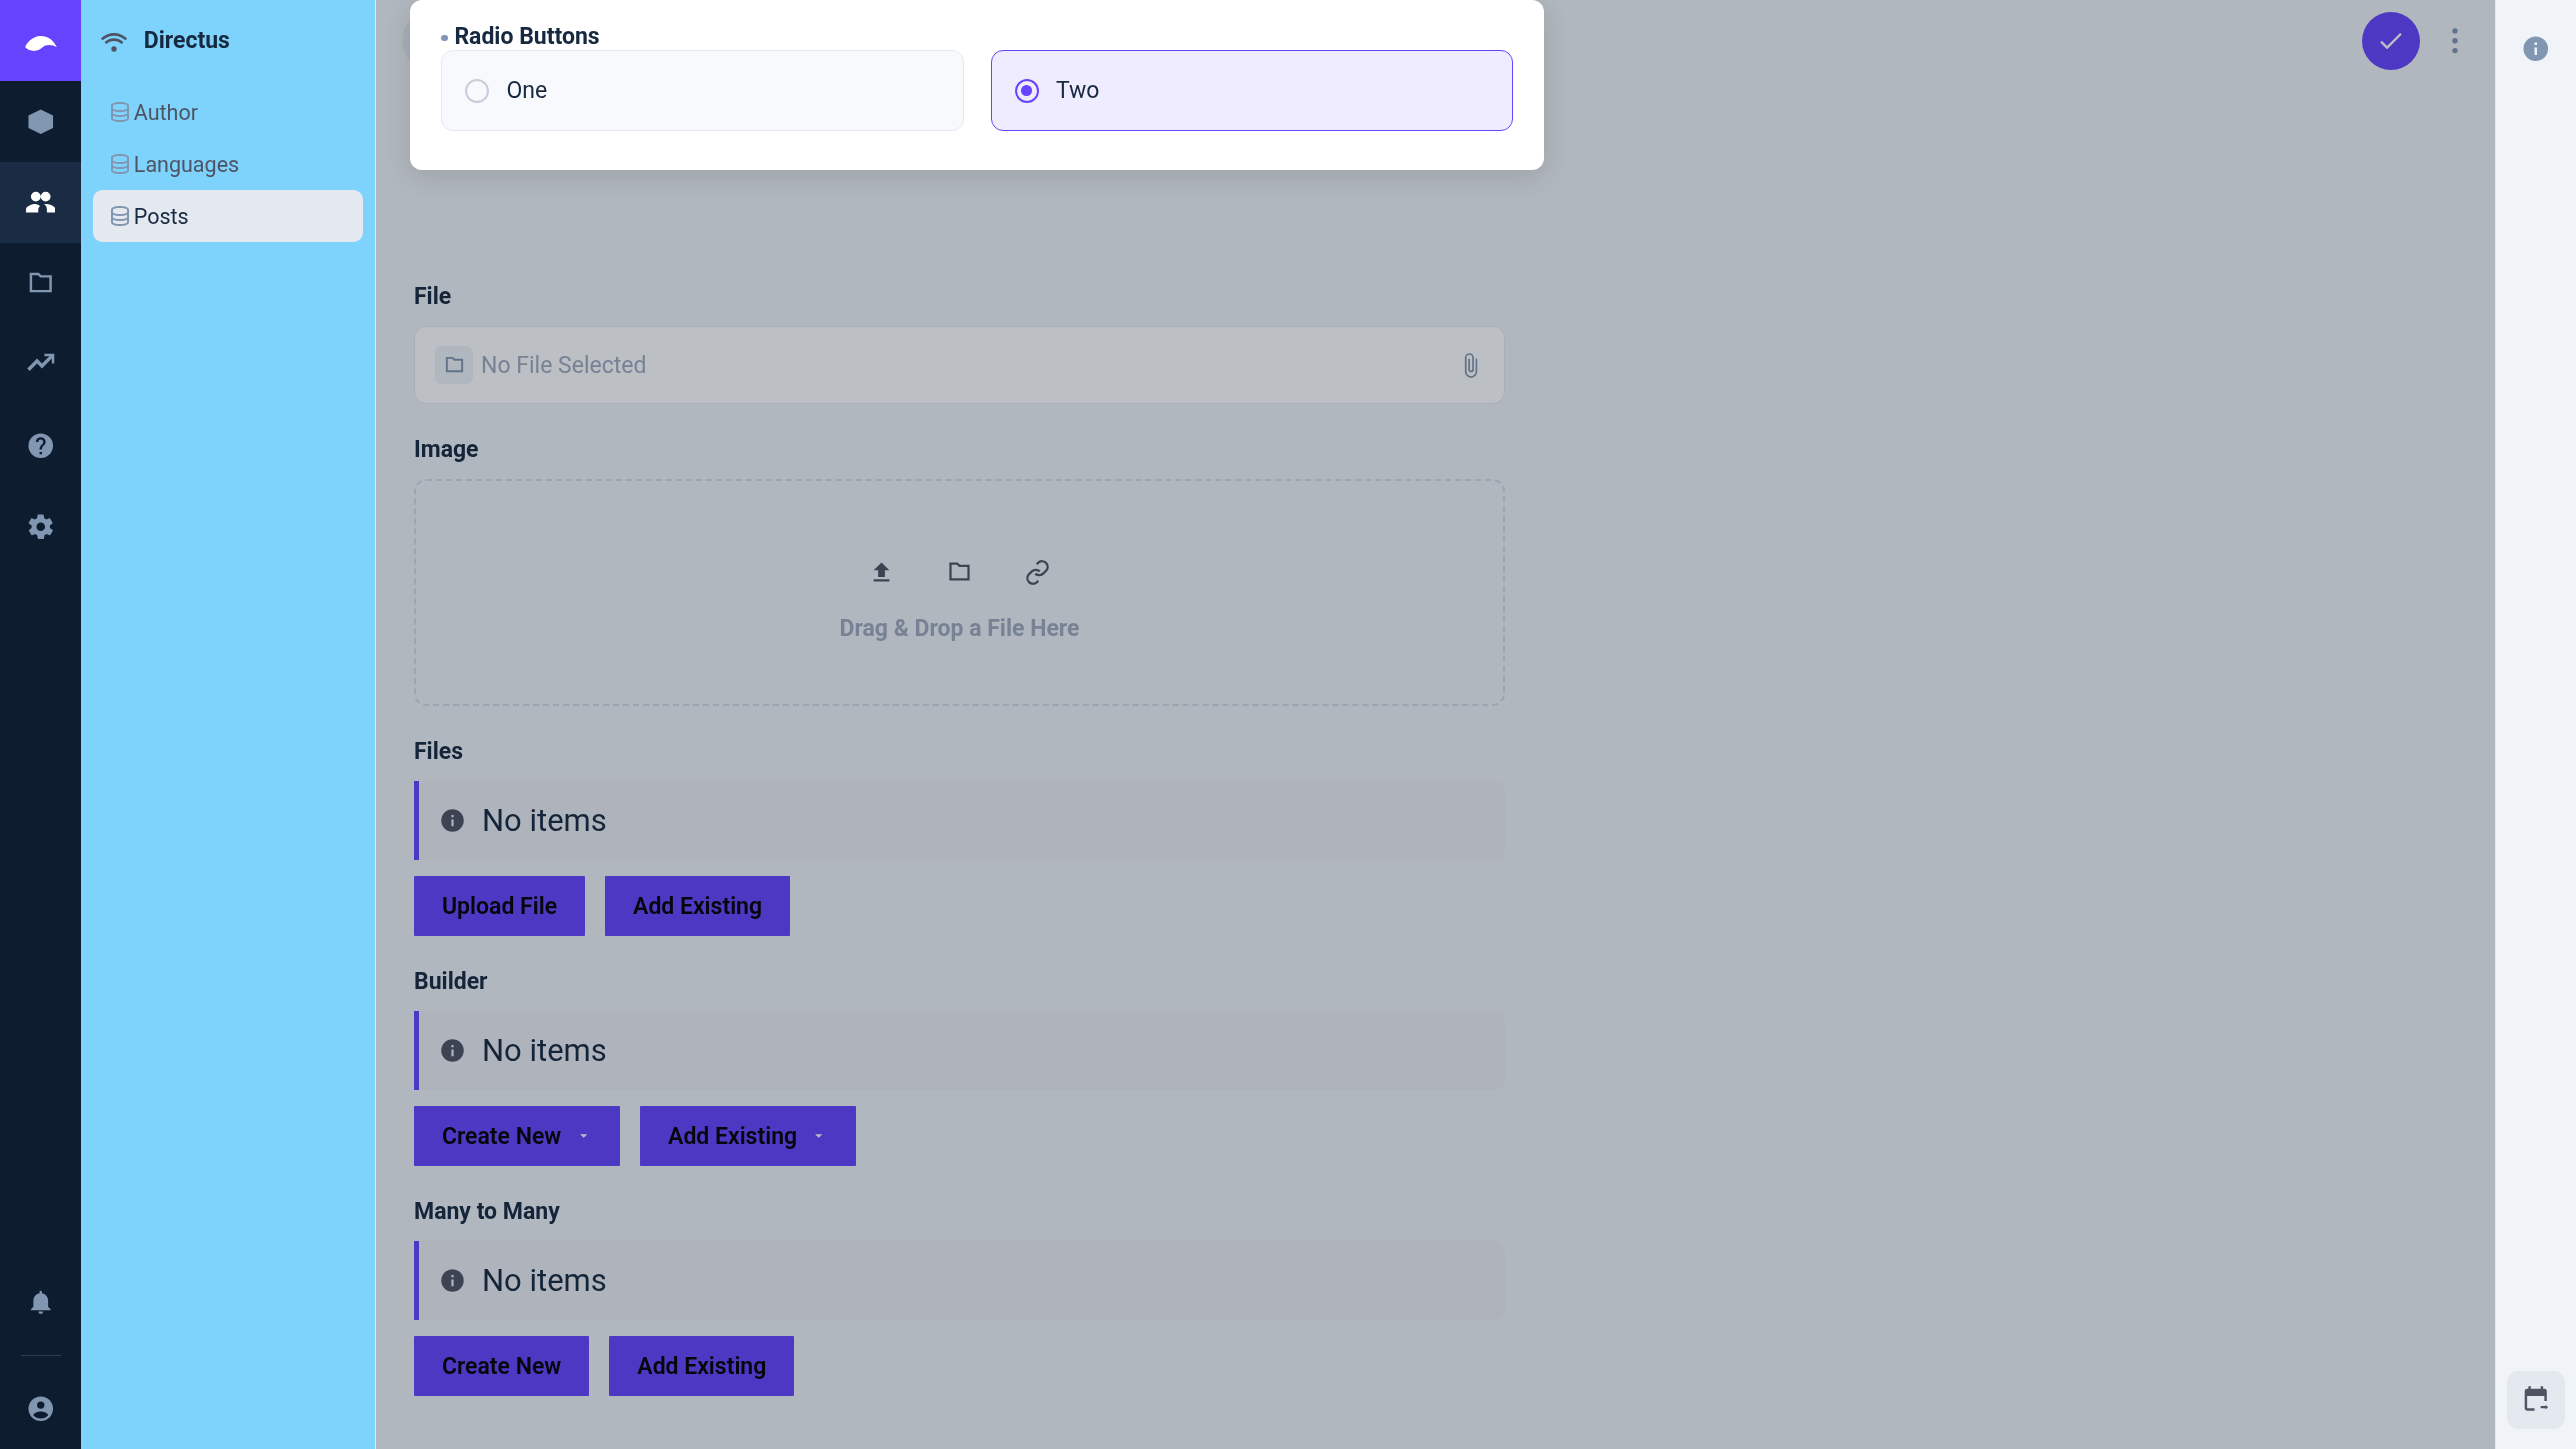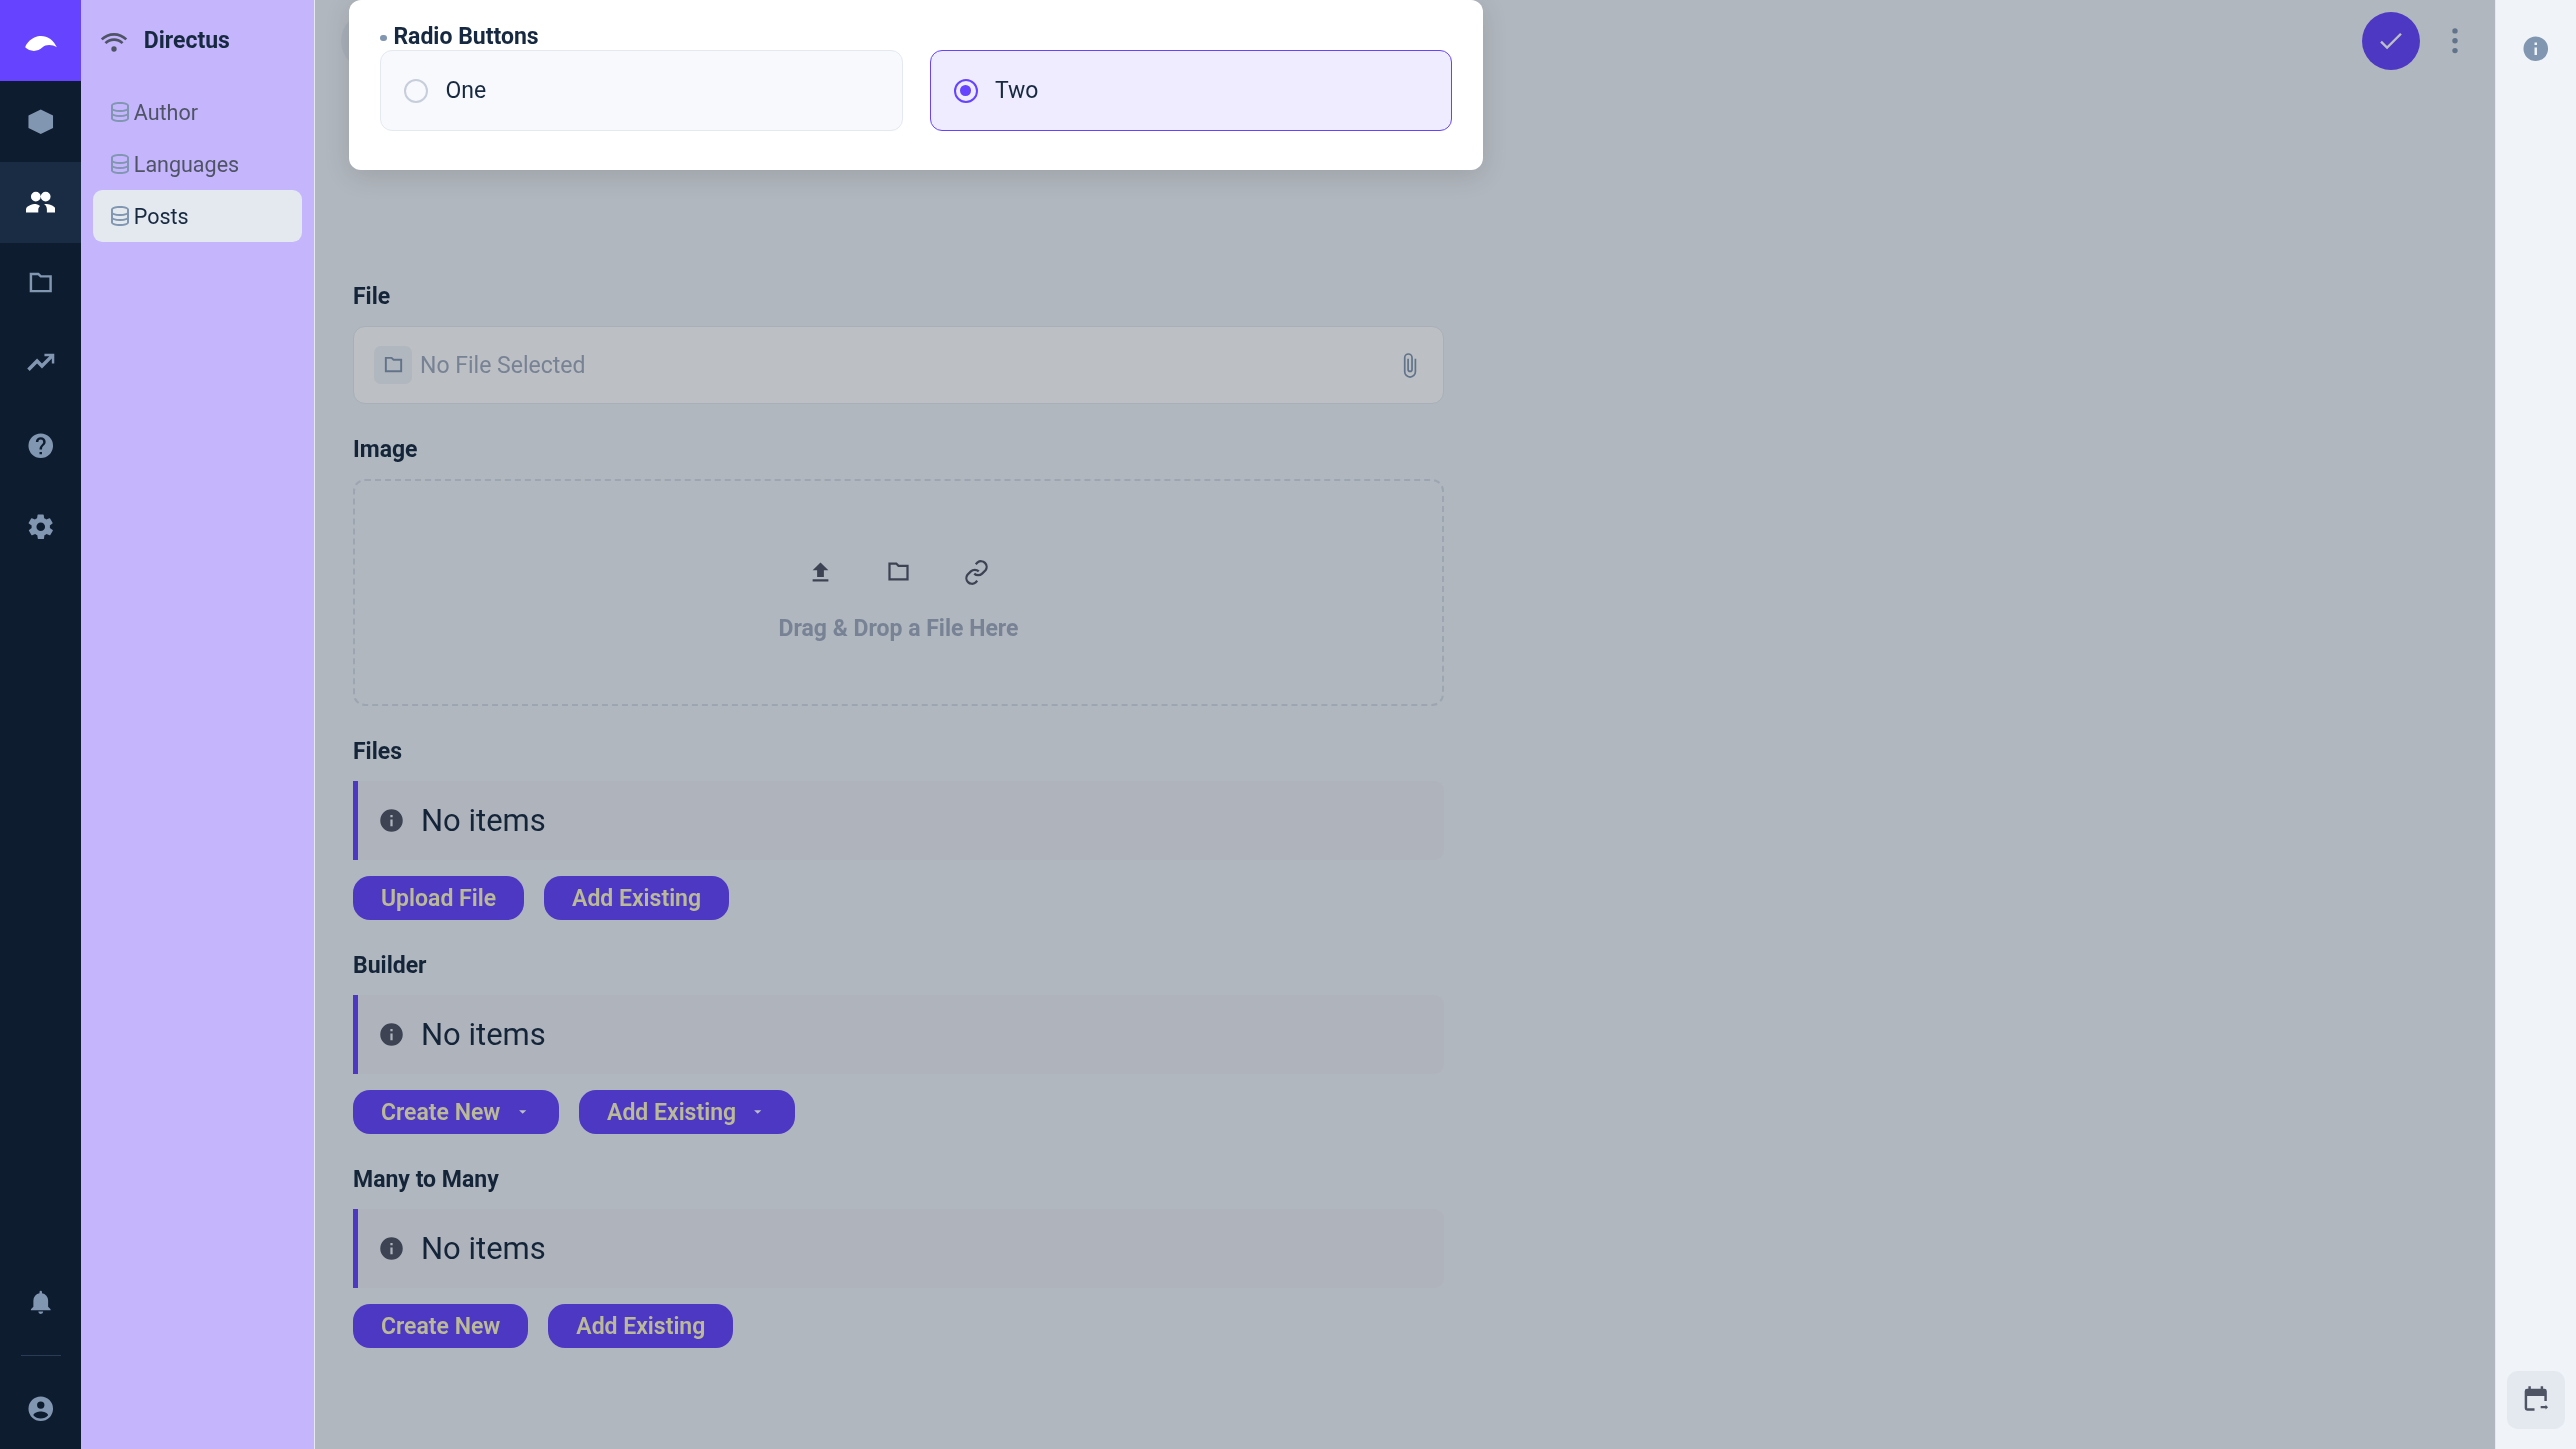--- a/index.html
+++ b/index.html
@@ -10,21 +10,21 @@
   .rail{width:81px;background:#0e1c2f;display:flex;flex-direction:column;align-items:center;padding-top:0}
   .rail-logo{width:81px;height:81px;background:#6644ff;display:flex;align-items:center;justify-content:center}
   .rail-logo svg{width:38px;height:38px;fill:#fff}
   .rail-item{width:81px;height:81px;display:flex;align-items:center;justify-content:center;color:#8196b0;cursor:pointer}
   .rail-item.active{background:#1a2b44;color:#fff}
   .rail-item svg{width:29.5px;height:29.5px;fill:currentColor}
   .rail-spacer{flex:1}
   .rail-divider{width:40px;height:1.3px;background:#2a3b54;margin:12px 0}
 
   
-  .collections{width:234px;background:#c4b5fd;border-right:0.7px solid #e4e9f0;display:flex;flex-direction:column}
+  .collections{width:295px;background:#7dd3fc;border-right:0.7px solid #e4e9f0;display:flex;flex-direction:column}
   .coll-header{height:81px;display:flex;align-items:center;gap:13.4px;padding:0 17.4px;color:#172940;font-weight:700;font-size:23px}
   .coll-header svg{width:32px;height:32px;fill:#4f5464}
   .coll-list{padding:5.4px 12px}
   .coll-item{height:52px;border-radius:9.4px;display:flex;align-items:center;gap:2px;padding:0 14.8px;color:#4f5464;font-size:21.5px;cursor:pointer}
   .coll-item.active{background:#e4e9f0;color:#172940}
   .coll-item svg{width:24px;height:24px;fill:#8196b0}
 
   
   .main{flex:1;display:flex;flex-direction:column;position:relative}
   .topbar{height:81px;display:flex;align-items:center;padding:0 25.5px;gap:20px}
@@ -74,21 +74,21 @@
   .dz-icon svg{width:27px;height:27px;fill:#4f5464}
   .dz-text{font-size:23px;font-weight:700;color:#a0acc0}
 
   
   .no-items{height:79px;border-left:5.4px solid #6644ff;background:#eef0f6;border-radius:0 9.4px 9.4px 0;display:flex;align-items:center;gap:16px;padding:0 20px}
   .no-items svg{width:27px;height:27px;fill:#4f5464}
   .no-items span{font-size:31px;color:#172940}
 
   
   .btn-row{display:flex;gap:20px;margin-top:16px}
-  .btn{height:44px;padding:0 28px;border-radius:17px;background:#6644ff;color:#fef9c3;font-size:23px;font-weight:600;display:flex;align-items:center;gap:13.4px;border:none;cursor:pointer}
+  .btn{height:60px;padding:0 28px;border-radius:1px;background:#6644ff;color:#000000;font-size:23px;font-weight:600;display:flex;align-items:center;gap:13.4px;border:none;cursor:pointer}
   .btn .chev{width:17.4px;height:17.4px;fill:#fff}
 
   
   .dim{position:absolute;inset:0;pointer-events:none}
   .dim::before{content:"";position:absolute;inset:0;background:rgba(15,25,40,.28)}
   .spot{position:absolute;left:34px;top:0;width:1134px;height:170px;background:#fff;border-radius:12px;padding:23px 31px 31px;box-shadow:0 5.4px 27px rgba(0,0,0,.12)}
   .spot .field-label{margin:0 0 0}
 </style>
 </head>
 <body>

